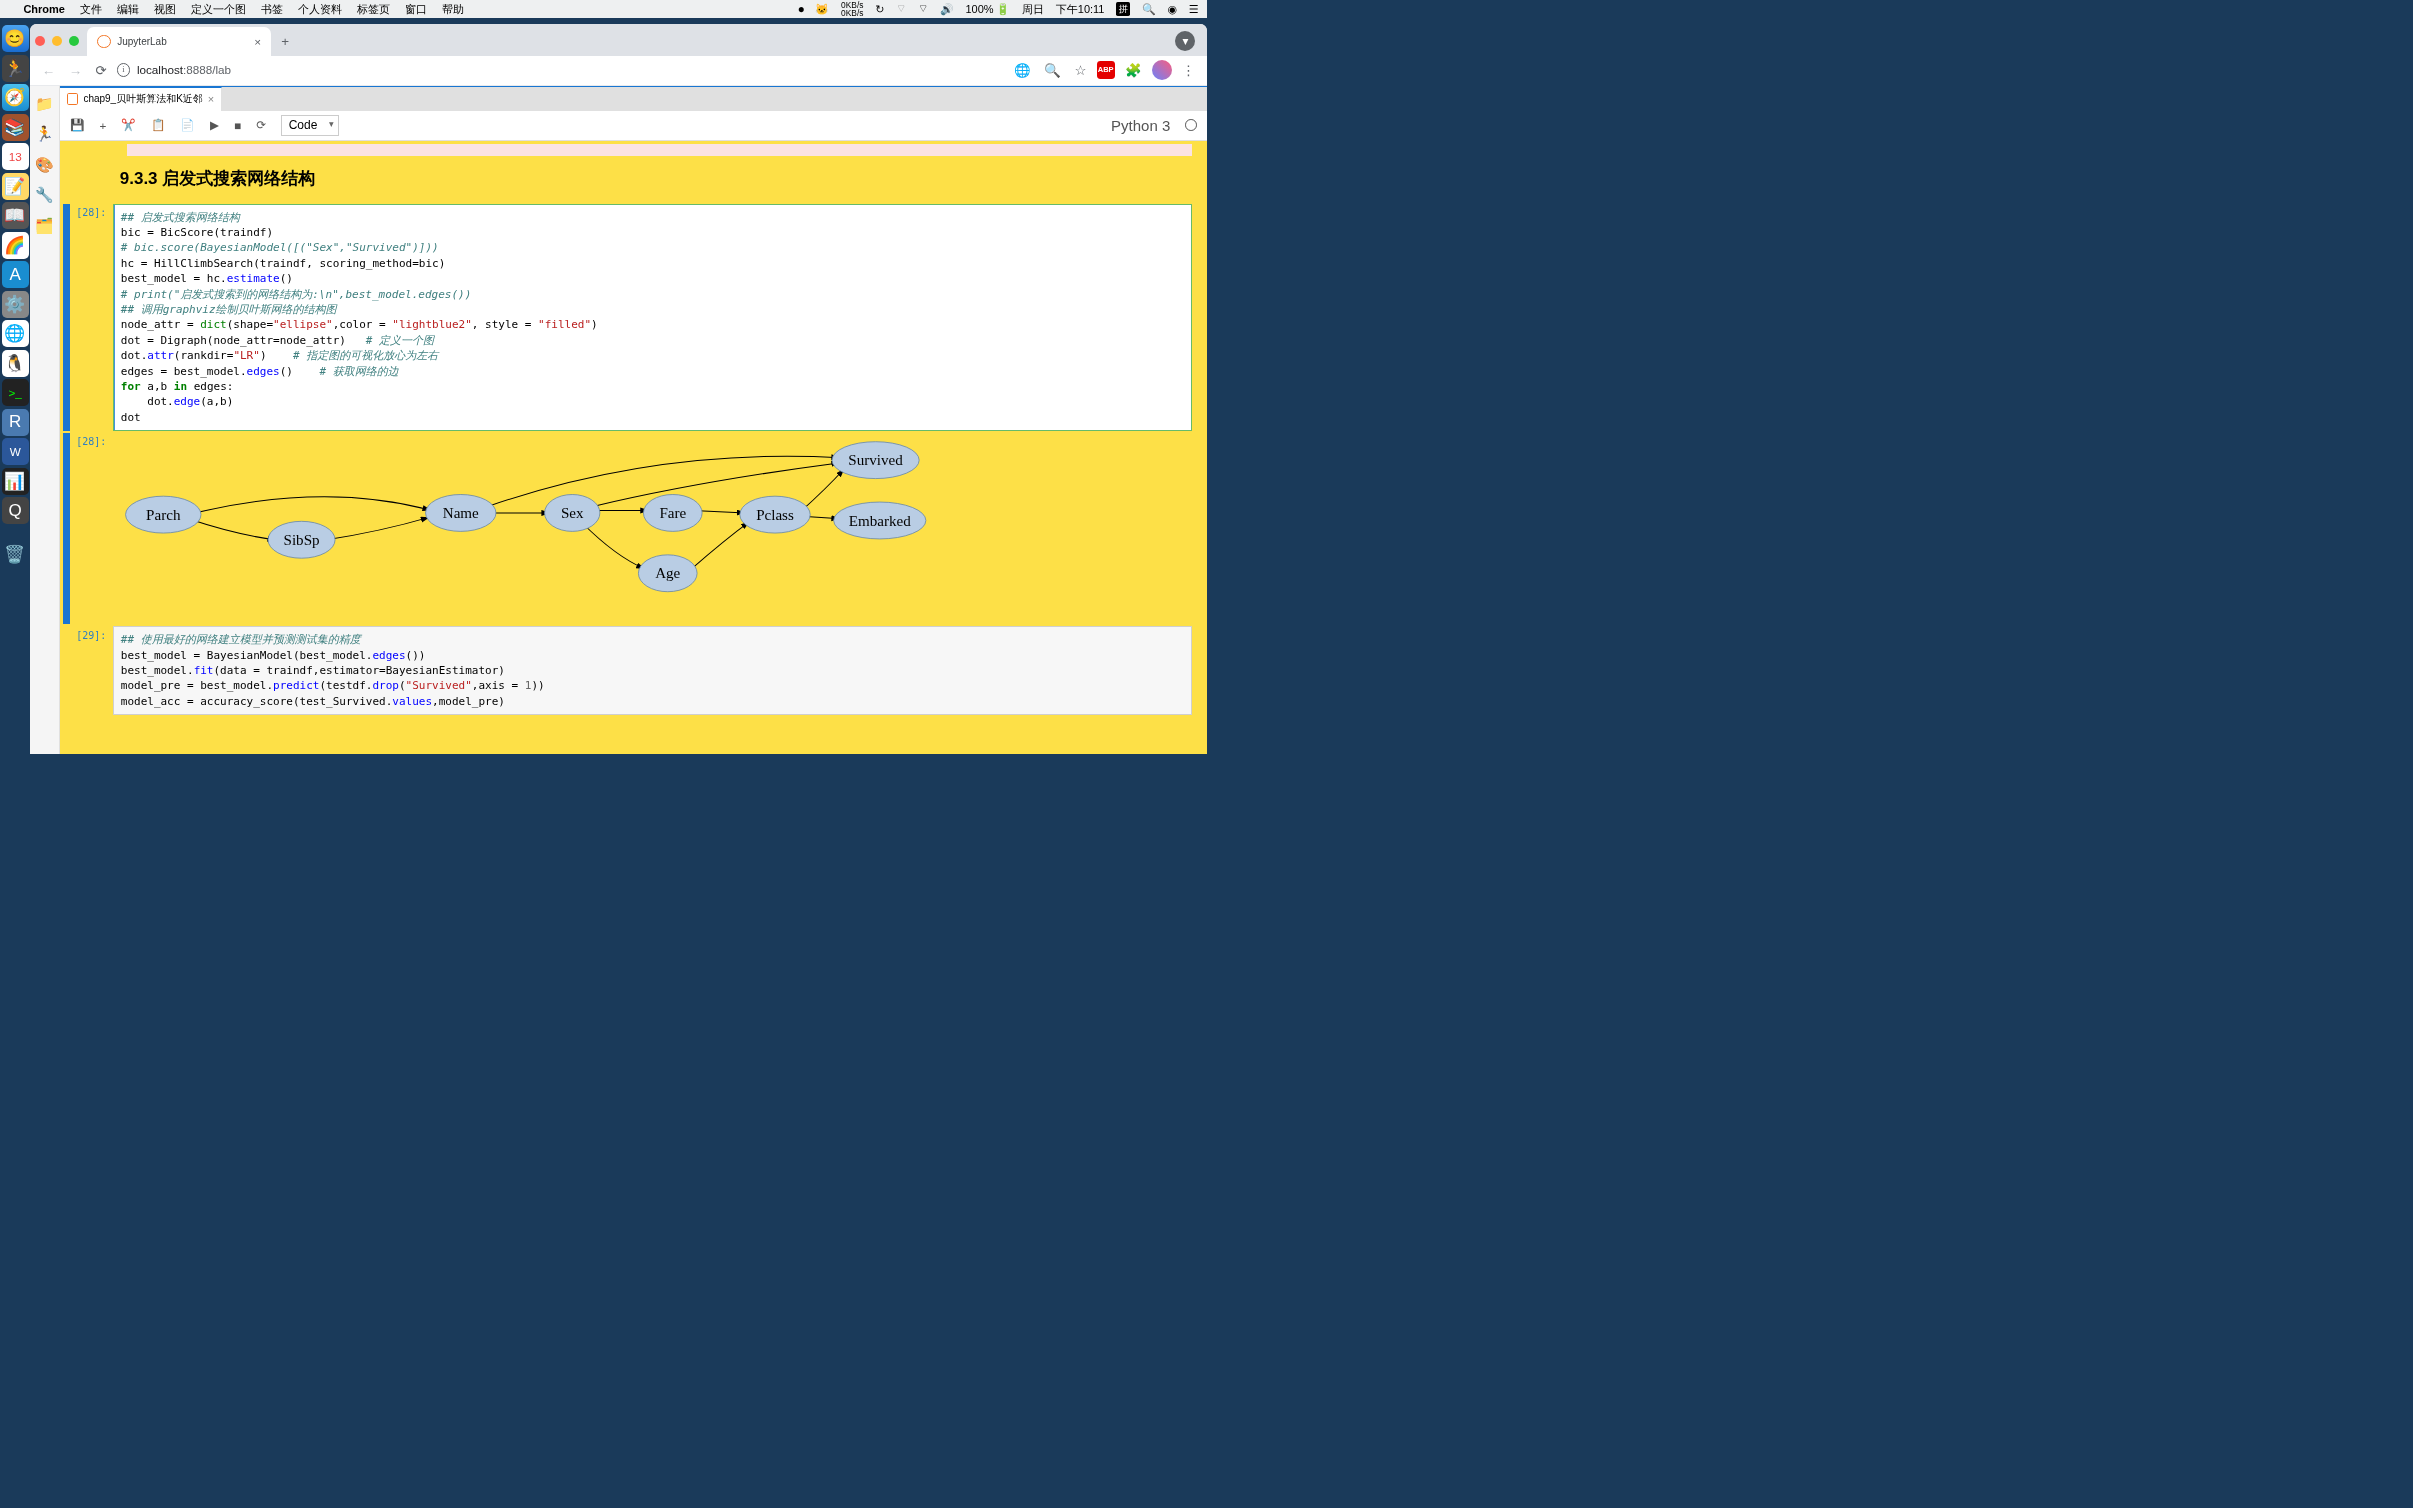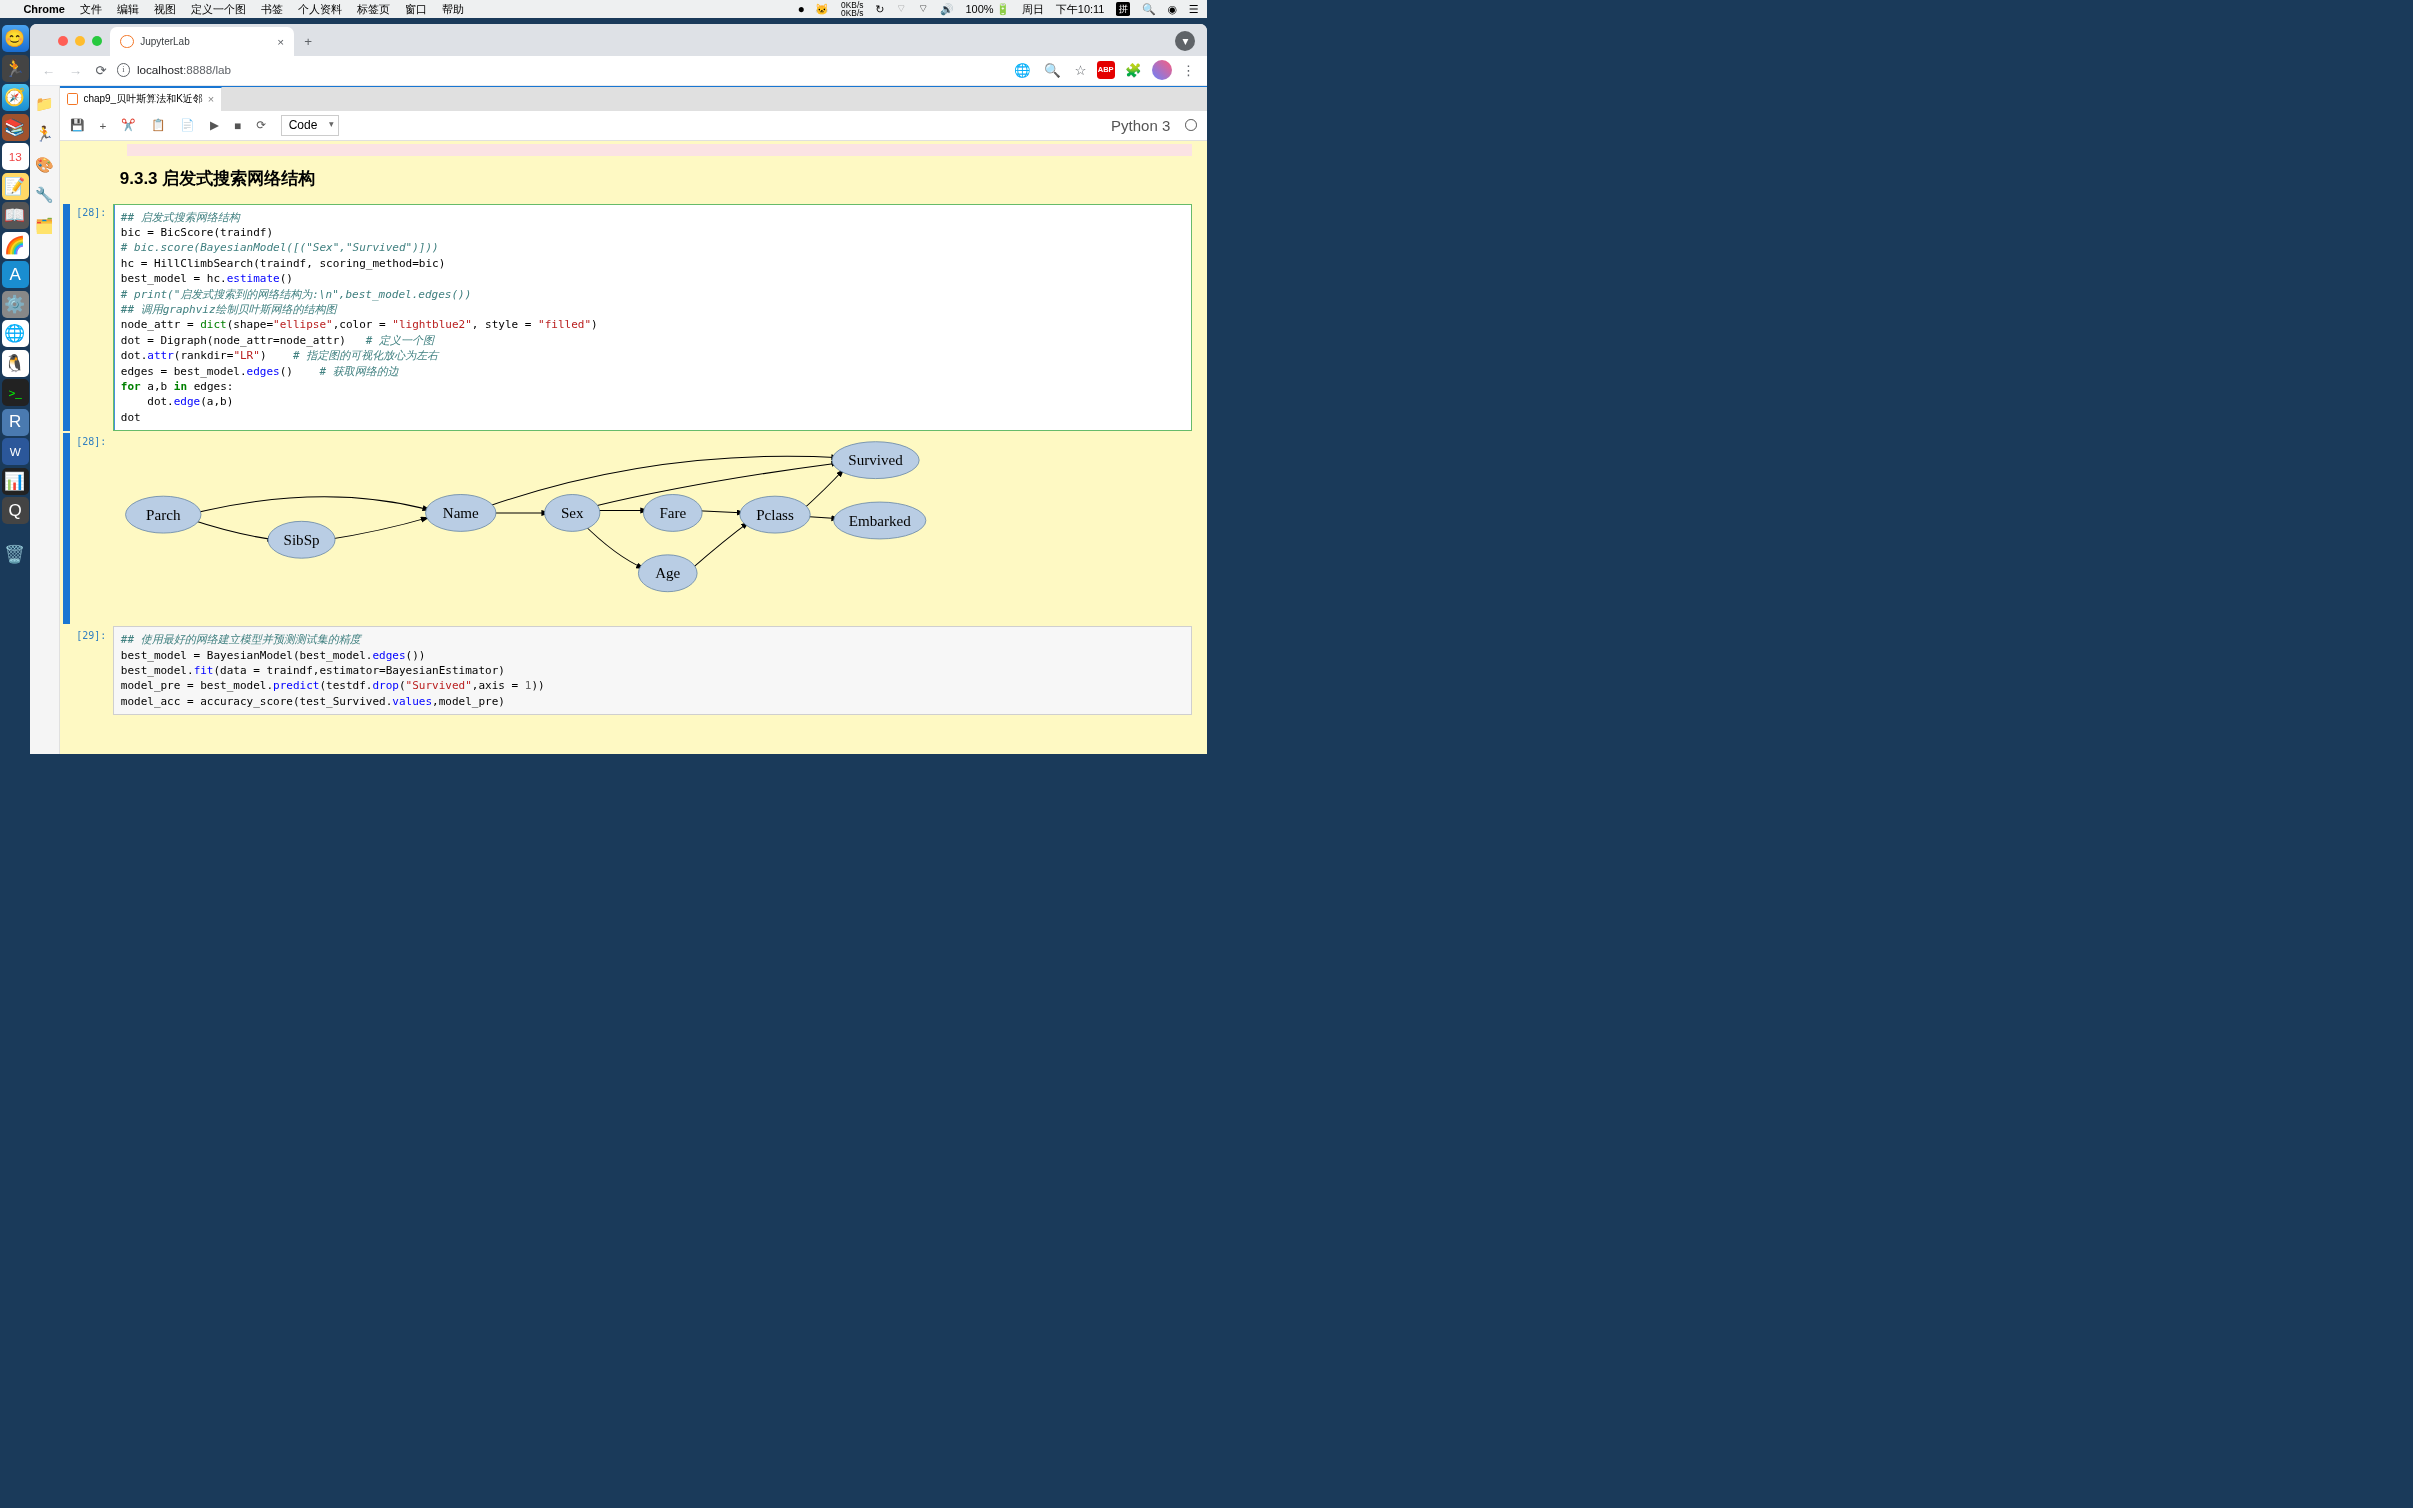--- a/index.html
+++ b/index.html
@@ -12,21 +12,21 @@
     .apple-logo { font-size: 11.7px; }
     .menubar b { font-weight: 600; }
     .net-speed { font-size: 8.4px; line-height: 8.4px; text-align: right; }
     
     
     .dock { position: absolute; left: 0; top: 23.5px; width: 30px; display: flex; flex-direction: column; gap: 2.5px; padding: 1.7px; z-index: 5; }
     .dock-item { width: 27px; height: 27px; border-radius: 5px; display: flex; align-items: center; justify-content: center; font-size: 17px; color: white; }
     
     
     .chrome-window { position: absolute; left: 30px; top: 23.5px; right: 0; bottom: 0; background: #fff; display: flex; flex-direction: column; border-radius: 6.7px 6.7px 0 0; overflow: hidden; }
-    .chrome-tabs { height: 32px; background: #dee1e6; display: flex; align-items: flex-end; padding-left: 25px; }
+    .chrome-tabs { height: 32px; background: #dee1e6; display: flex; align-items: flex-end; padding-left: 2px; }
     .traffic-lights { display: flex; gap: 6.7px; padding: 0 8.4px 10px 3.4px; }
     .traffic-light { width: 10px; height: 10px; border-radius: 50%; }
     .tl-red { background: #ff5f56; }
     .tl-yellow { background: #ffbd2e; }
     .tl-green { background: #27c93f; }
     .chrome-tab { height: 28.5px; background: #fff; border-radius: 6.7px 6.7px 0 0; display: flex; align-items: center; padding: 0 10px; gap: 6.7px; min-width: 184px; font-size: 10px; color: #3c4043; }
     .jupyter-favicon { width: 13.4px; height: 13.4px; border: 1.7px solid #f37626; border-radius: 50%; }
     .tab-close { color: #5f6368; font-size: 11.7px; margin-left: auto; }
     .new-tab { padding: 0 10px 6.7px; color: #5f6368; font-size: 13.4px; }
     .chrome-tabs .spacer { flex: 1; }
@@ -61,21 +61,21 @@
     
     .nb-toolbar { height: 30px; background: #fff; border-bottom: 0.8px solid #e0e0e0; display: flex; align-items: center; padding: 0 10px; gap: 15px; }
     .tb-icon { color: #555; font-size: 11.7px; }
     .tb-select { border: 0.8px solid #ccc; padding: 2.5px 20px 2.5px 6.7px; font-size: 12px; background: #fff; appearance:none; position:relative; }
     .tb-select-wrap { position:relative; display:inline-block;}
     .tb-select-wrap::after { content:'▾'; position:absolute; right:5px; top:3.4px; color:#666; pointer-events:none; font-size:9.2px;}
     .tb-spacer { flex: 1; }
     .kernel-name { font-size: 15px; color: #555; }
     .kernel-status { width: 11.7px; height: 11.7px; border: 1.3px solid #555; border-radius: 50%; }
     
-    .notebook { flex: 1; overflow-y: auto; background: #fef9c3; padding: 3.4px 15px 6.7px 3.4px; }
+    .notebook { flex: 1; overflow-y: auto; background: #fde047; padding: 3.4px 15px 6.7px 3.4px; }
     .cell { display: flex; margin-bottom: 1.7px; }
     .cell-gutter { width: 6.7px; }
     .cell.active .cell-gutter { background: #1976d2; }
     .cell-prompt { width: 43px; text-align: right; padding: 3.4px 6.7px 0 0; font-family: "SFMono-Regular", Menlo, monospace; font-size: 10px; color: #307fc1; }
     .cell-body { flex: 1; }
     .heading { font-size: 17px; font-weight: bold; color: #000; padding: 5px 0 11.7px 6.7px; }
     .code-area { border: 0.8px solid #cfcfcf; background: #f7f7f7; padding: 5px 6.7px; font-family: "SFMono-Regular", Menlo, monospace; font-size: 11px; line-height: 1.4; white-space: pre; color: #000; }
     .cell.active .code-area { border: 0.8px solid #66bb6a; background: #fff; box-shadow: inset 0.8px 0 0 #1976d2; }
     .c-comment { color: #408080; font-style: italic; }
     .c-kw { color: #008000; font-weight: bold; }

